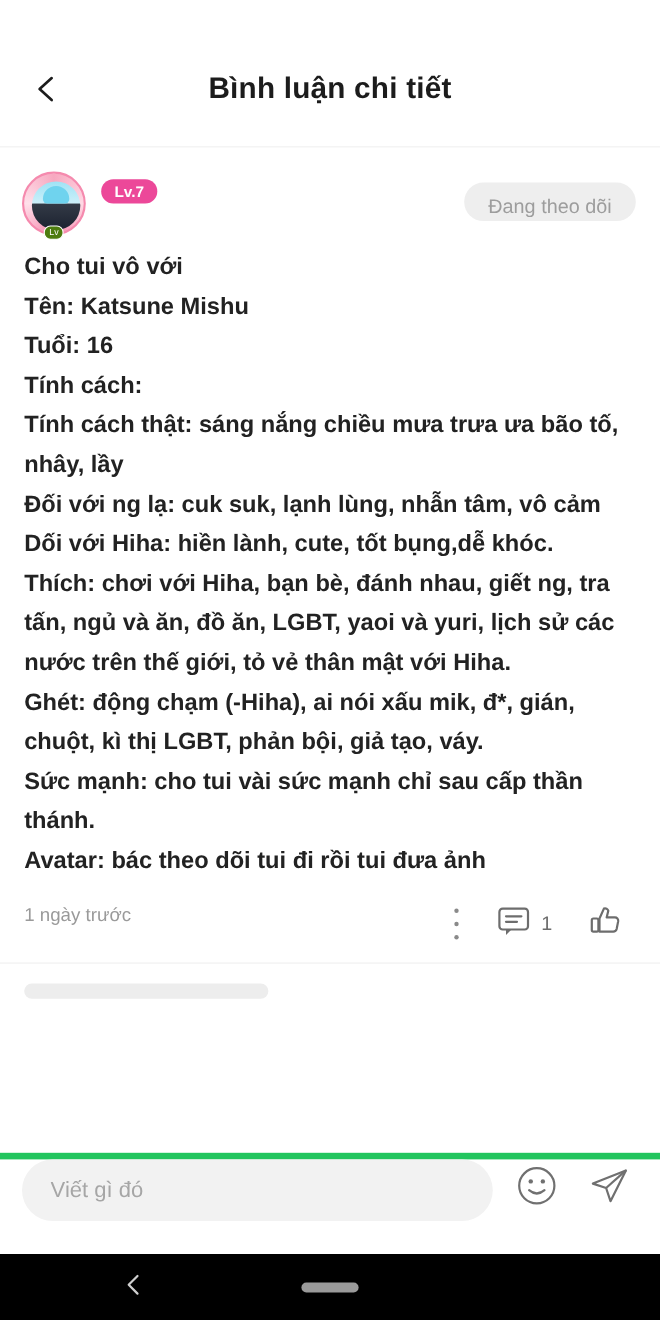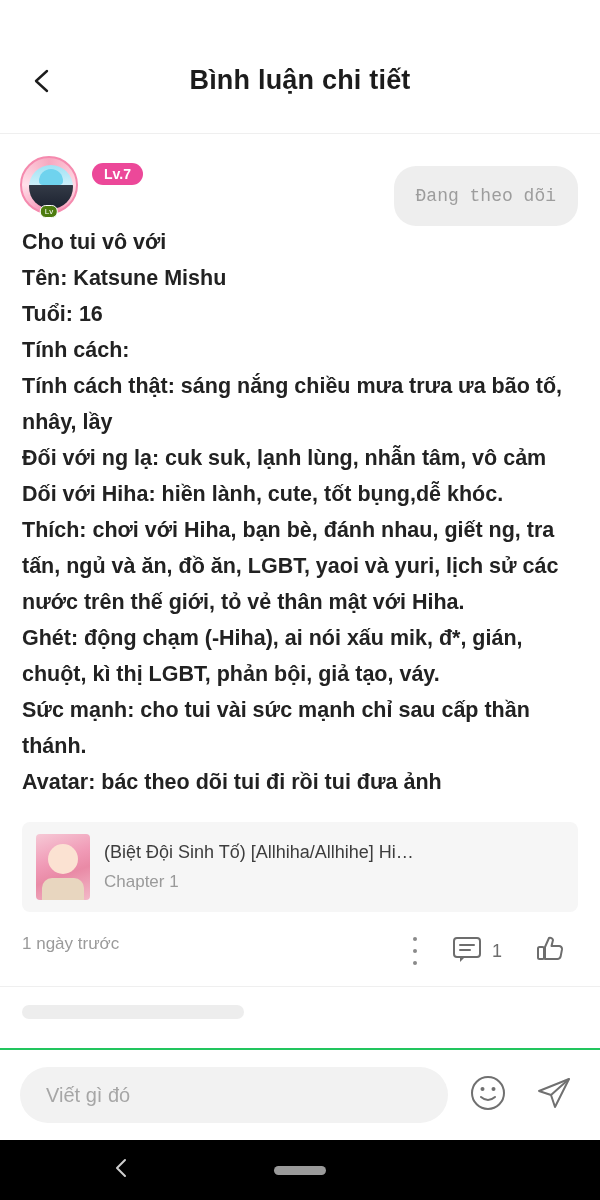--- a/index.html
+++ b/index.html
@@ -146,25 +146,25 @@
     border-radius: 11px;
   }
   .follow-btn {
     position: absolute;
     right: 22px;
     top: 32px;
     background: #eeeeee;
     color: #9d9d9d;
     font-size: 18px;
     line-height: 44px;
-    height: 60px;
+    height: 35px;
     padding: 0 22px;
     border-radius: 22px;
     border: none;
-    font-family: Liberation Mono, monospace;
+    font-family: Liberation Sans, sans-serif;
   }
 
   .comment-body {
     padding: 10px 22px 0 22px;
     font-size: 21.5px;
     line-height: 36px;
     color: #222222;
     white-space: pre-wrap;
     word-wrap: break-word;
     font-weight: bold;
@@ -270,24 +270,23 @@
   .skel-line {
     height: 14px;
     border-radius: 7px;
     background: #ededed;
   }
   .skel-w1 { width: 40%; }
 
   
   .composer {
     flex: 0 0 92px;
-    border-top: 2px solid #22c55e;
+    border-top: 6px solid #22c55e;
     background: #ffffff;
     display: flex;
-    align-items: center;
     padding: 0 20px;
     box-sizing: border-box;
   }
   .composer-input {
     flex: 1 1 auto;
     height: 56px;
     border-radius: 28px;
     background: #f2f2f2;
     border: none;
     outline: none;
@@ -372,27 +371,20 @@
 Tuổi: 16
 Tính cách:
 Tính cách thật: sáng nắng chiều mưa trưa ưa bão tố, nhây, lầy
 Đối với ng lạ: cuk suk, lạnh lùng, nhẫn tâm, vô cảm
 Dối với Hiha: hiền lành, cute, tốt bụng,dễ khóc.
 Thích: chơi với Hiha, bạn bè, đánh nhau, giết ng, tra tấn, ngủ và ăn, đồ ăn, LGBT, yaoi và yuri, lịch sử các nước trên thế giới, tỏ vẻ thân mật với Hiha.
 Ghét: động chạm (-Hiha), ai nói xấu mik, đ*, gián, chuột, kì thị LGBT, phản bội, giả tạo, váy.
 Sức mạnh: cho tui vài sức mạnh chỉ sau cấp thần thánh.
 Avatar: bác theo dõi tui đi rồi tui đưa ảnh</div>
 
-    <div class="work-card">
-      <div class="work-thumb"></div>
-      <div class="work-text">
-        <div class="work-title">(Biệt Đội Sinh Tố) [Allhiha/Allhihe] Hi…</div>
-        <div class="work-chapter">Chapter 1</div>
-      </div>
-    </div>
 
     <div class="action-row">
       <div class="time-ago">1 ngày trước</div>
 
       <div class="act">
         <div class="more-dots">
           <i></i>
             <i></i>
             <i></i>
         </div>

